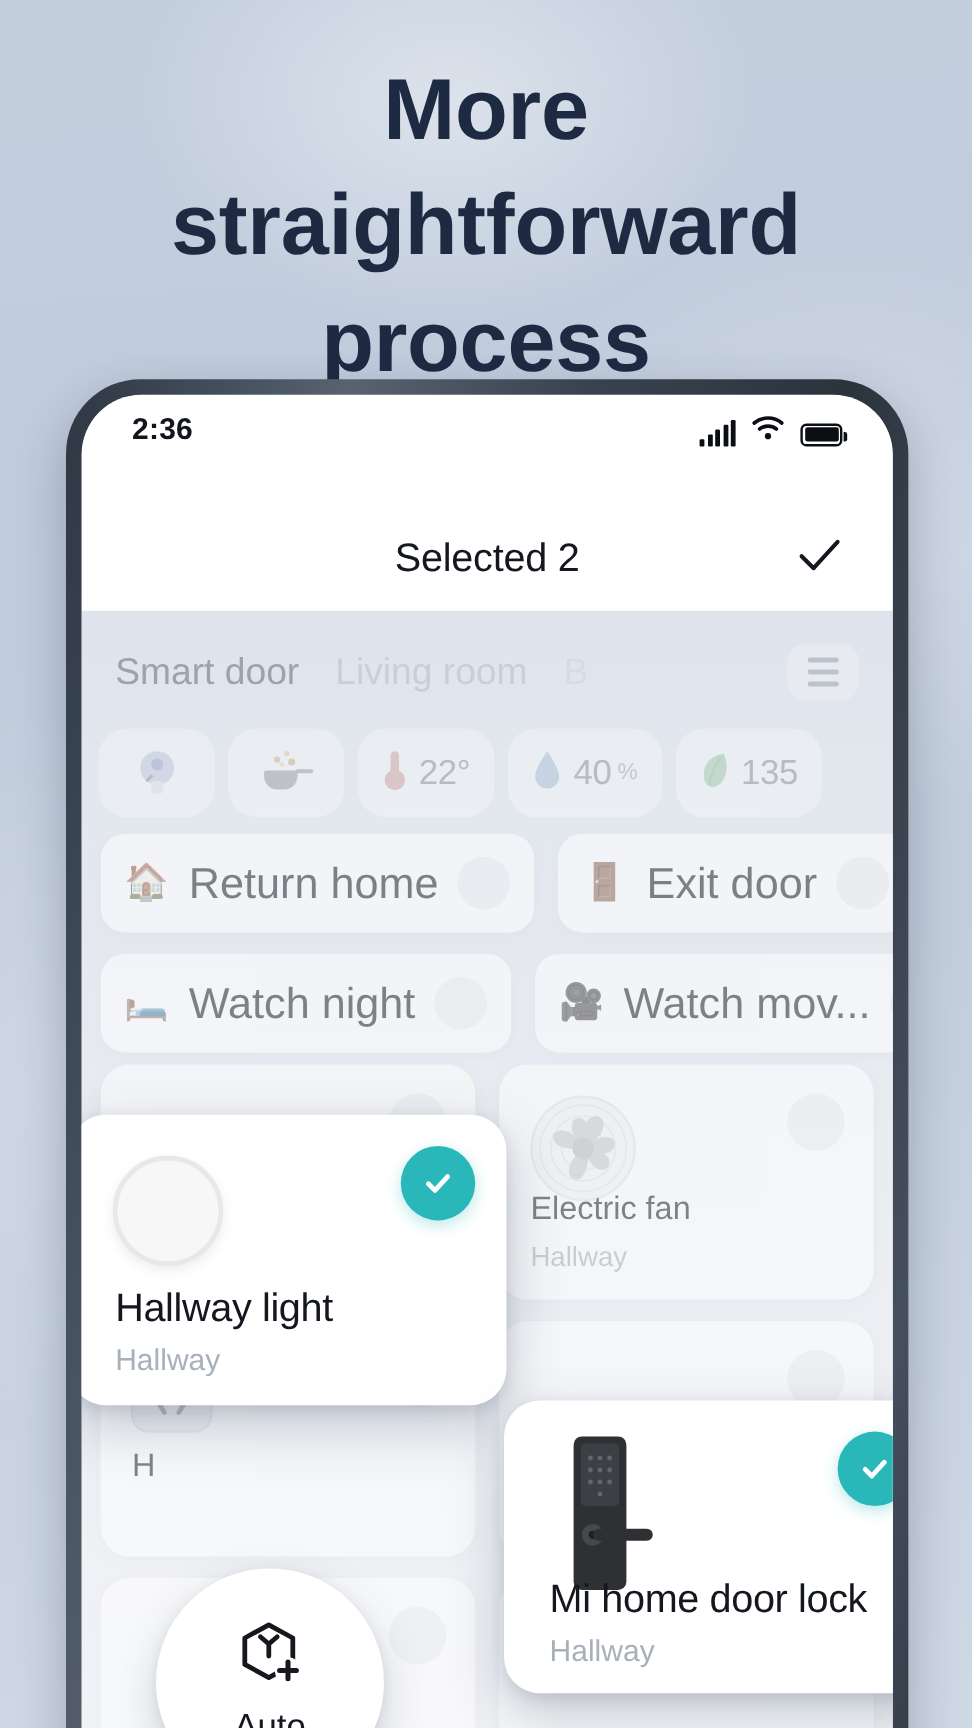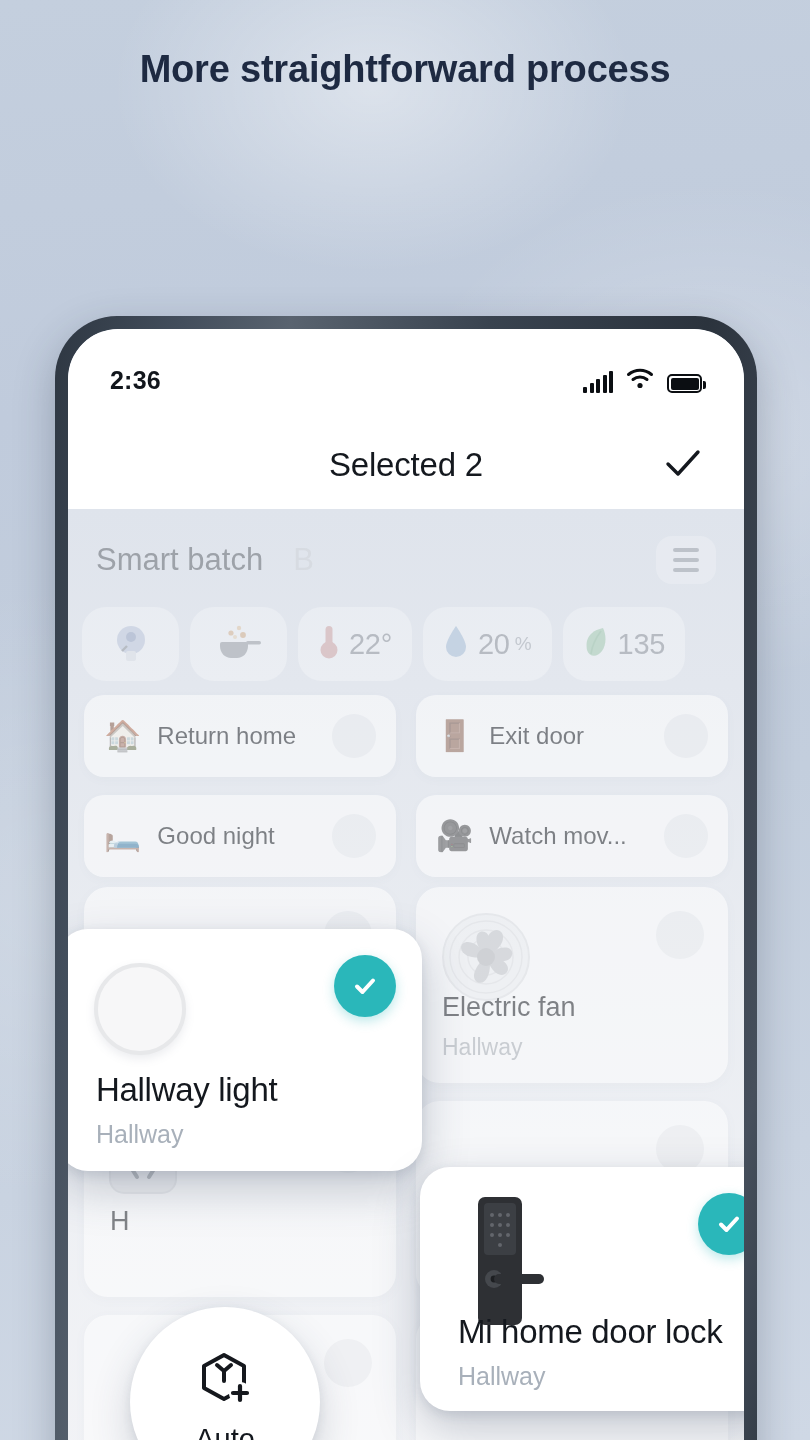--- a/index.html
+++ b/index.html
@@ -15,21 +15,21 @@
       radial-gradient(ellipse 420px 300px at 46% 6%, rgba(255,255,255,.42), rgba(255,255,255,0) 62%),
       radial-gradient(ellipse 520px 420px at 88% 30%, rgba(255,255,255,.26), rgba(255,255,255,0) 60%),
       radial-gradient(ellipse 600px 500px at 8% 62%, rgba(255,255,255,.18), rgba(255,255,255,0) 62%),
       linear-gradient(176deg, #c4cfde 0%, #c0cbdc 28%, #c3cedd 55%, #c9d3e1 80%, #cfd8e5 100%);
   }
 
   
   #hero{position:absolute;left:0;top:0;width:810px;text-align:center;}
   #hero h1{
     margin:0;padding:44px 60px 0;
-    font-size:38px;line-height:1.34;font-weight:700;
+    font-size:72px;line-height:1.34;font-weight:700;
     color:#1e2a42;letter-spacing:-.2px;
   }
   #hero p{
     margin:18px auto 0;max-width:690px;
     font-size:31px;line-height:1.42;font-weight:400;
     color:#54647e;letter-spacing:-.1px;
   }
 
   
   #phone{
@@ -45,21 +45,21 @@
     border-radius:50px 50px 0 0;
     background:#e6eaf1;
   }
 
   
   #topwhite{
     position:absolute;left:0;top:0;width:676px;height:180px;
     background:#ffffff;border-radius:50px 50px 0 0;z-index:40;
   }
   #statusbar{
-    position:absolute;left:0;top:30px;width:676px;height:42px;
+    position:absolute;left:0;top:8px;width:676px;height:42px;
     display:flex;align-items:center;justify-content:space-between;
     padding:0 42px;box-sizing:border-box;text-align:center;
   }
   #clock{font-size:25px;font-weight:600;color:#12161c;letter-spacing:.2px;}
   #sysicons{display:flex;align-items:flex-end;gap:13px;}
   .bars{display:flex;align-items:flex-end;gap:2.5px;height:21px;}
   .bars i{display:block;width:4px;background:#0b0e12;border-radius:1px;}
   .bars i:nth-child(1){height:6px}.bars i:nth-child(2){height:10px}
   .bars i:nth-child(3){height:14px}.bars i:nth-child(4){height:18px}
   .bars i:nth-child(5){height:22px}
@@ -112,21 +112,21 @@
   .chip .unit{font-size:19px;font-weight:500;color:#a4adba;margin-left:-4px;}
 
   
   #scenes{position:absolute;left:0;top:186px;width:676px;}
   .scene-row{display:flex;gap:20px;padding:0 16px 18px;box-sizing:border-box;}
   .scene{
     flex:1;height:82px;background:#fff;border-radius:20px;
     display:flex;align-items:center;padding:0 20px;box-sizing:border-box;gap:16px;
     box-shadow:0 3px 10px rgba(110,125,150,.07);
   }
-  .scene .label{font-size:24px;color:#1c2128;font-weight:400;white-space:nowrap;overflow:hidden;}
+  .scene .label{font-size:36px;color:#1c2128;font-weight:400;white-space:nowrap;overflow:hidden;}
   .scene .radio{margin-left:auto;width:44px;height:44px;border-radius:50%;background:#eef0f3;flex:none;}
 
   
   #devices{position:absolute;left:0;top:378px;width:676px;}
   .dev-row{display:flex;gap:20px;padding:0 16px 18px;box-sizing:border-box;}
   .dev{
     flex:1;height:196px;background:#fff;border-radius:24px;position:relative;
     padding:24px 24px;box-sizing:border-box;
     box-shadow:0 3px 12px rgba(110,125,150,.08);
   }
@@ -185,21 +185,22 @@
   <h1>More straightforward process</h1>
 </div>
 
 <div id="phone">
   <div id="screen">
 
     <div id="content">
       <div id="dimwrap">
 
         <div id="tabrow">
-          <div class="tab active">Smart batch</div>
+          <div class="tab active">Smart door</div>
+          <div class="tab inactive">Living room</div>
           <div class="tab faded">B</div>
           <div id="burger">
             <span></span>
             <span></span>
             <span></span>
           </div>
         </div>
 
         <div id="chips">
           <div class="chip icononly">
@@ -232,21 +233,21 @@
               </svg>
             </span>
             <span class="val">22°</span>
           </div>
           <div class="chip">
             <span>
               <svg width="26" height="36" viewBox="0 0 26 36">
                 <path d="M13 2 C13 2 3 16 3 23 a10 10 0 0 0 20 0 C23 16 13 2 13 2z" fill="#9cc4f0"></path>
               </svg>
             </span>
-            <span class="val">20</span>
+            <span class="val">40</span>
             <span class="unit">%</span>
           </div>
           <div class="chip">
             <span>
               <svg width="26" height="36" viewBox="0 0 26 36">
                 <path d="M20 4 C6 7 2 16 4 26 C6 33 14 34 19 27 C24 20 23 10 20 4z" fill="#8fd6a5"></path>
                 <path d="M18 7 C12 15 9 22 8 30" stroke="#79c994" stroke-width="1.6" fill="none"></path>
               </svg>
             </span>
             <span class="val">135</span>
@@ -262,21 +263,21 @@
             </div>
             <div class="scene">
               <span class="em">🚪</span>
               <span class="label">Exit door</span>
               <span class="radio"></span>
             </div>
           </div>
           <div class="scene-row">
             <div class="scene">
               <span class="em">🛏️</span>
-              <span class="label">Good night</span>
+              <span class="label">Watch night</span>
               <span class="radio"></span>
             </div>
             <div class="scene">
               <span class="em">🎥</span>
               <span class="label">Watch mov...</span>
               <span class="radio"></span>
             </div>
           </div>
         </div>
 

